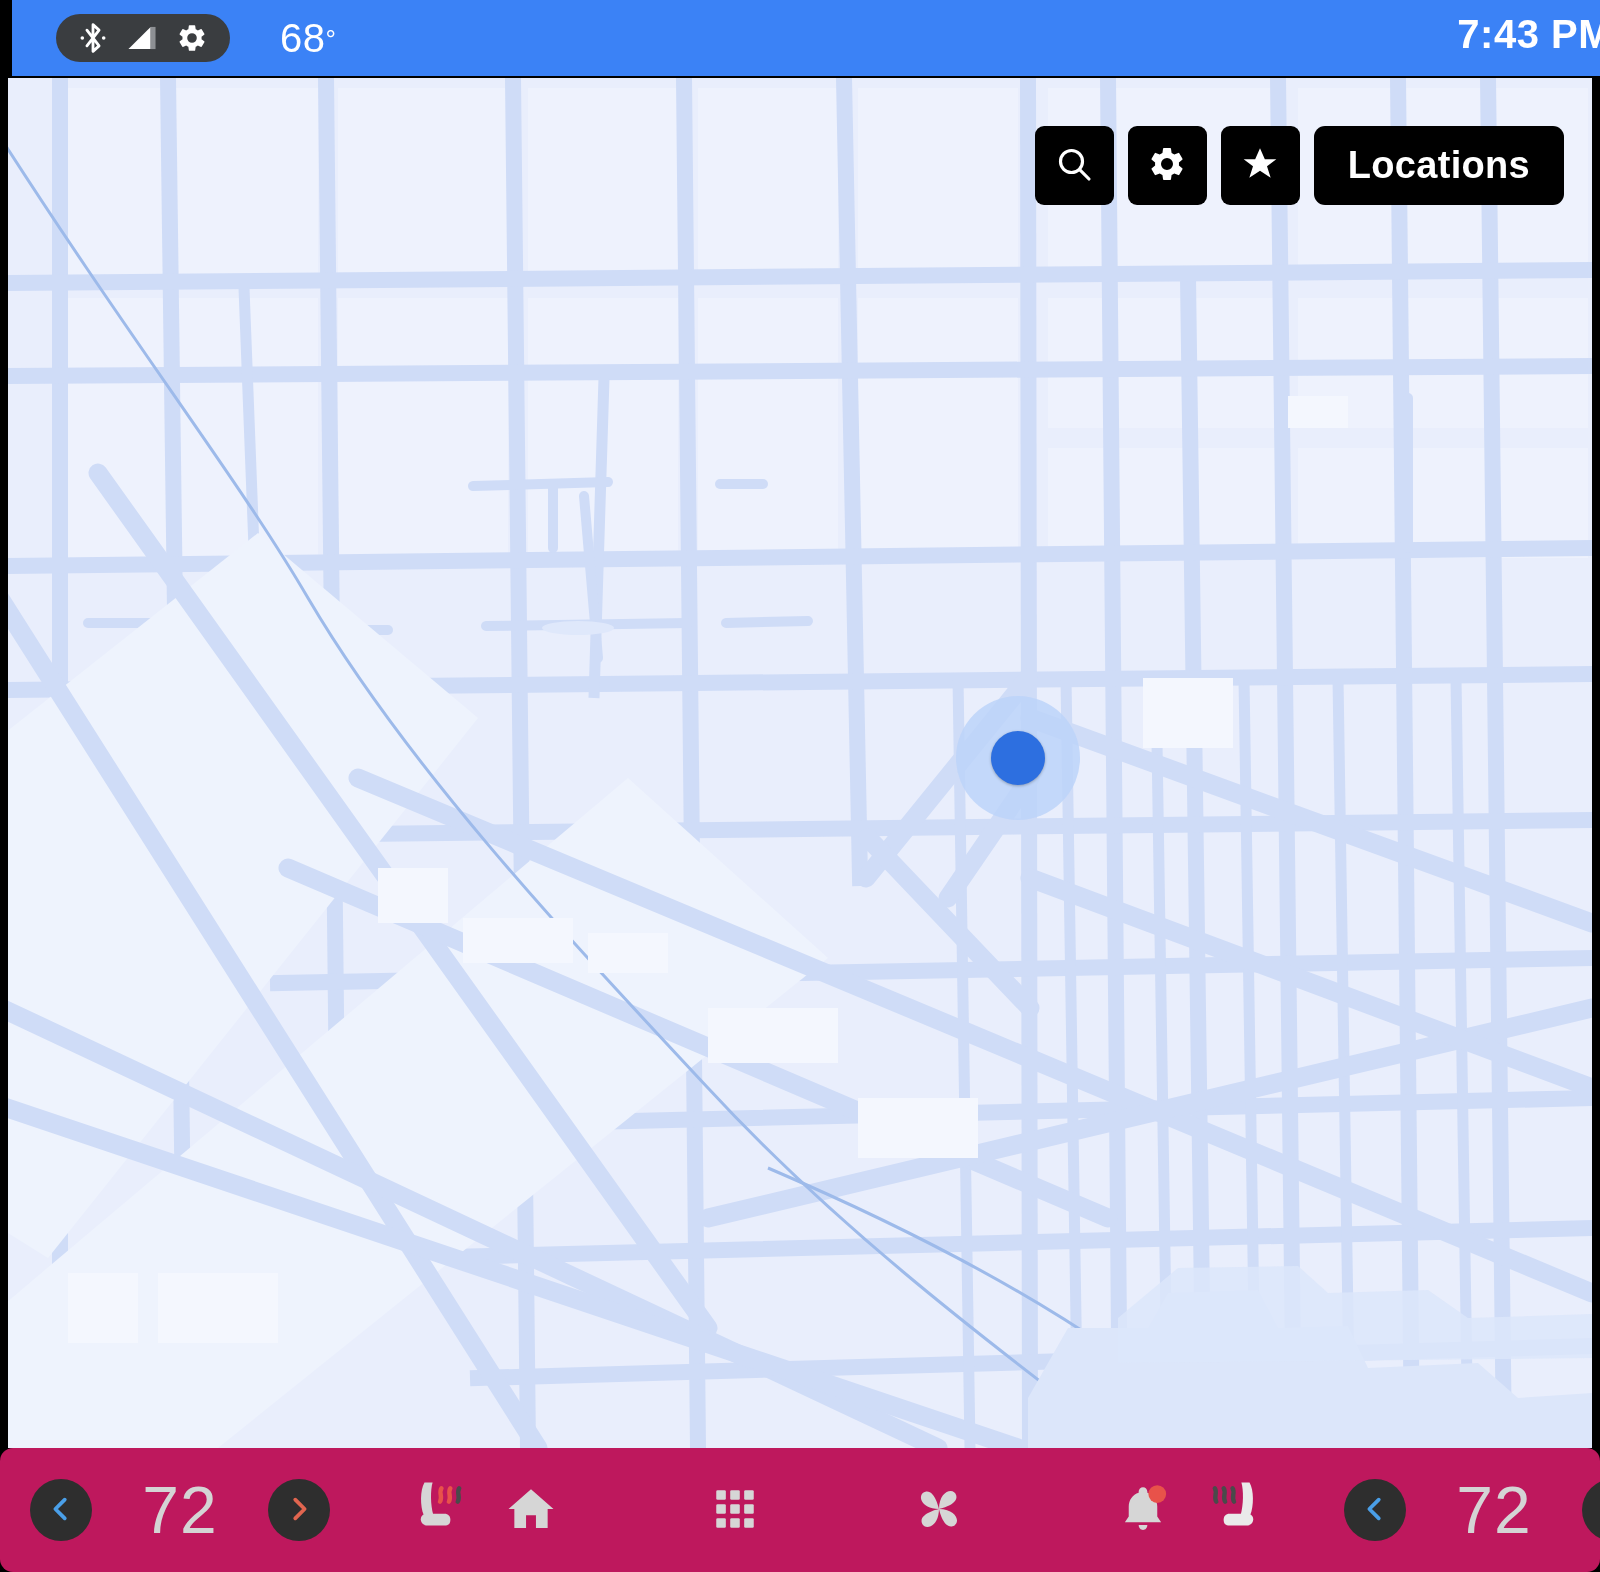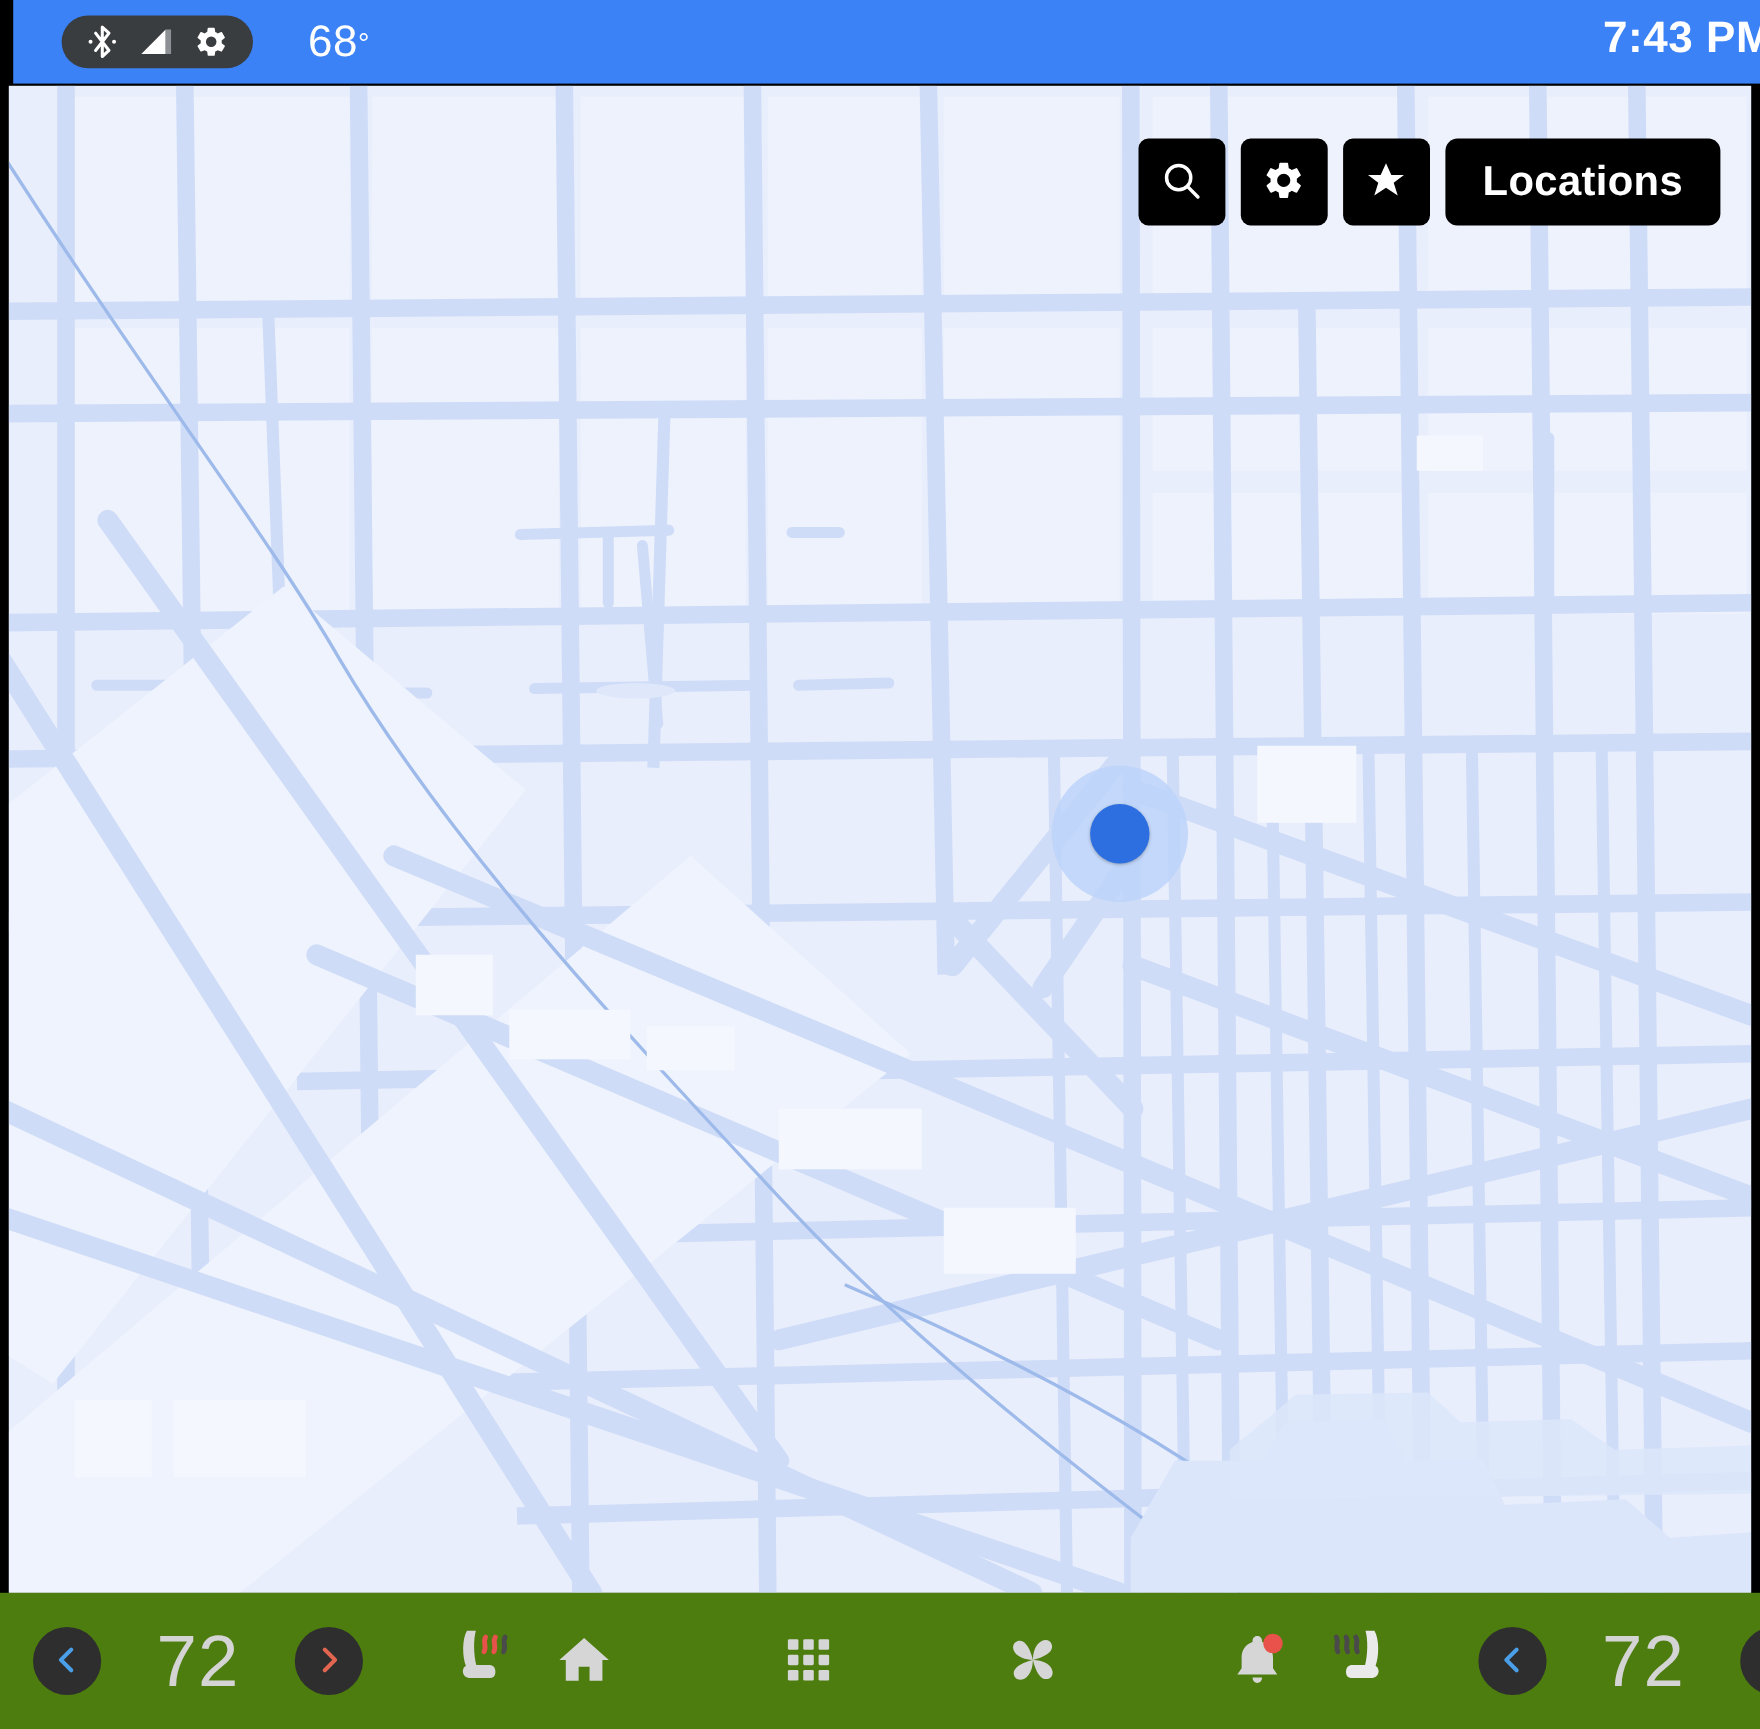--- a/index.html
+++ b/index.html
@@ -72,22 +72,22 @@
     height:79px; background:#000; border-radius:11px;
     display:flex; align-items:center; justify-content:center;
     padding:0 34px; border:none; cursor:pointer;
     color:#fff; font-size:38px; font-weight:700; letter-spacing:.3px;
     white-space:nowrap;
   }
 
   
   #bottom-bar {
     position:absolute; left:0; bottom:0; width:1600px; height:124px;
-    background:#4d7c0f; z-index:30;
-    display:flex; align-items:center;
+    background:#be185d; z-index:30;
+    display:flex; align-items:center;border-radius:13px;
   }
   .climate-group { display:flex; align-items:center; }
   .round-btn {
     width:62px; height:62px; border-radius:50%;
     background:#2e2e2e; border:none; cursor:pointer;
     display:flex; align-items:center; justify-content:center;
   }
   .temp-value {
     color:#d4d4d4; font-size:66px; font-weight:300;
     width:132px; text-align:center; letter-spacing:1px;

